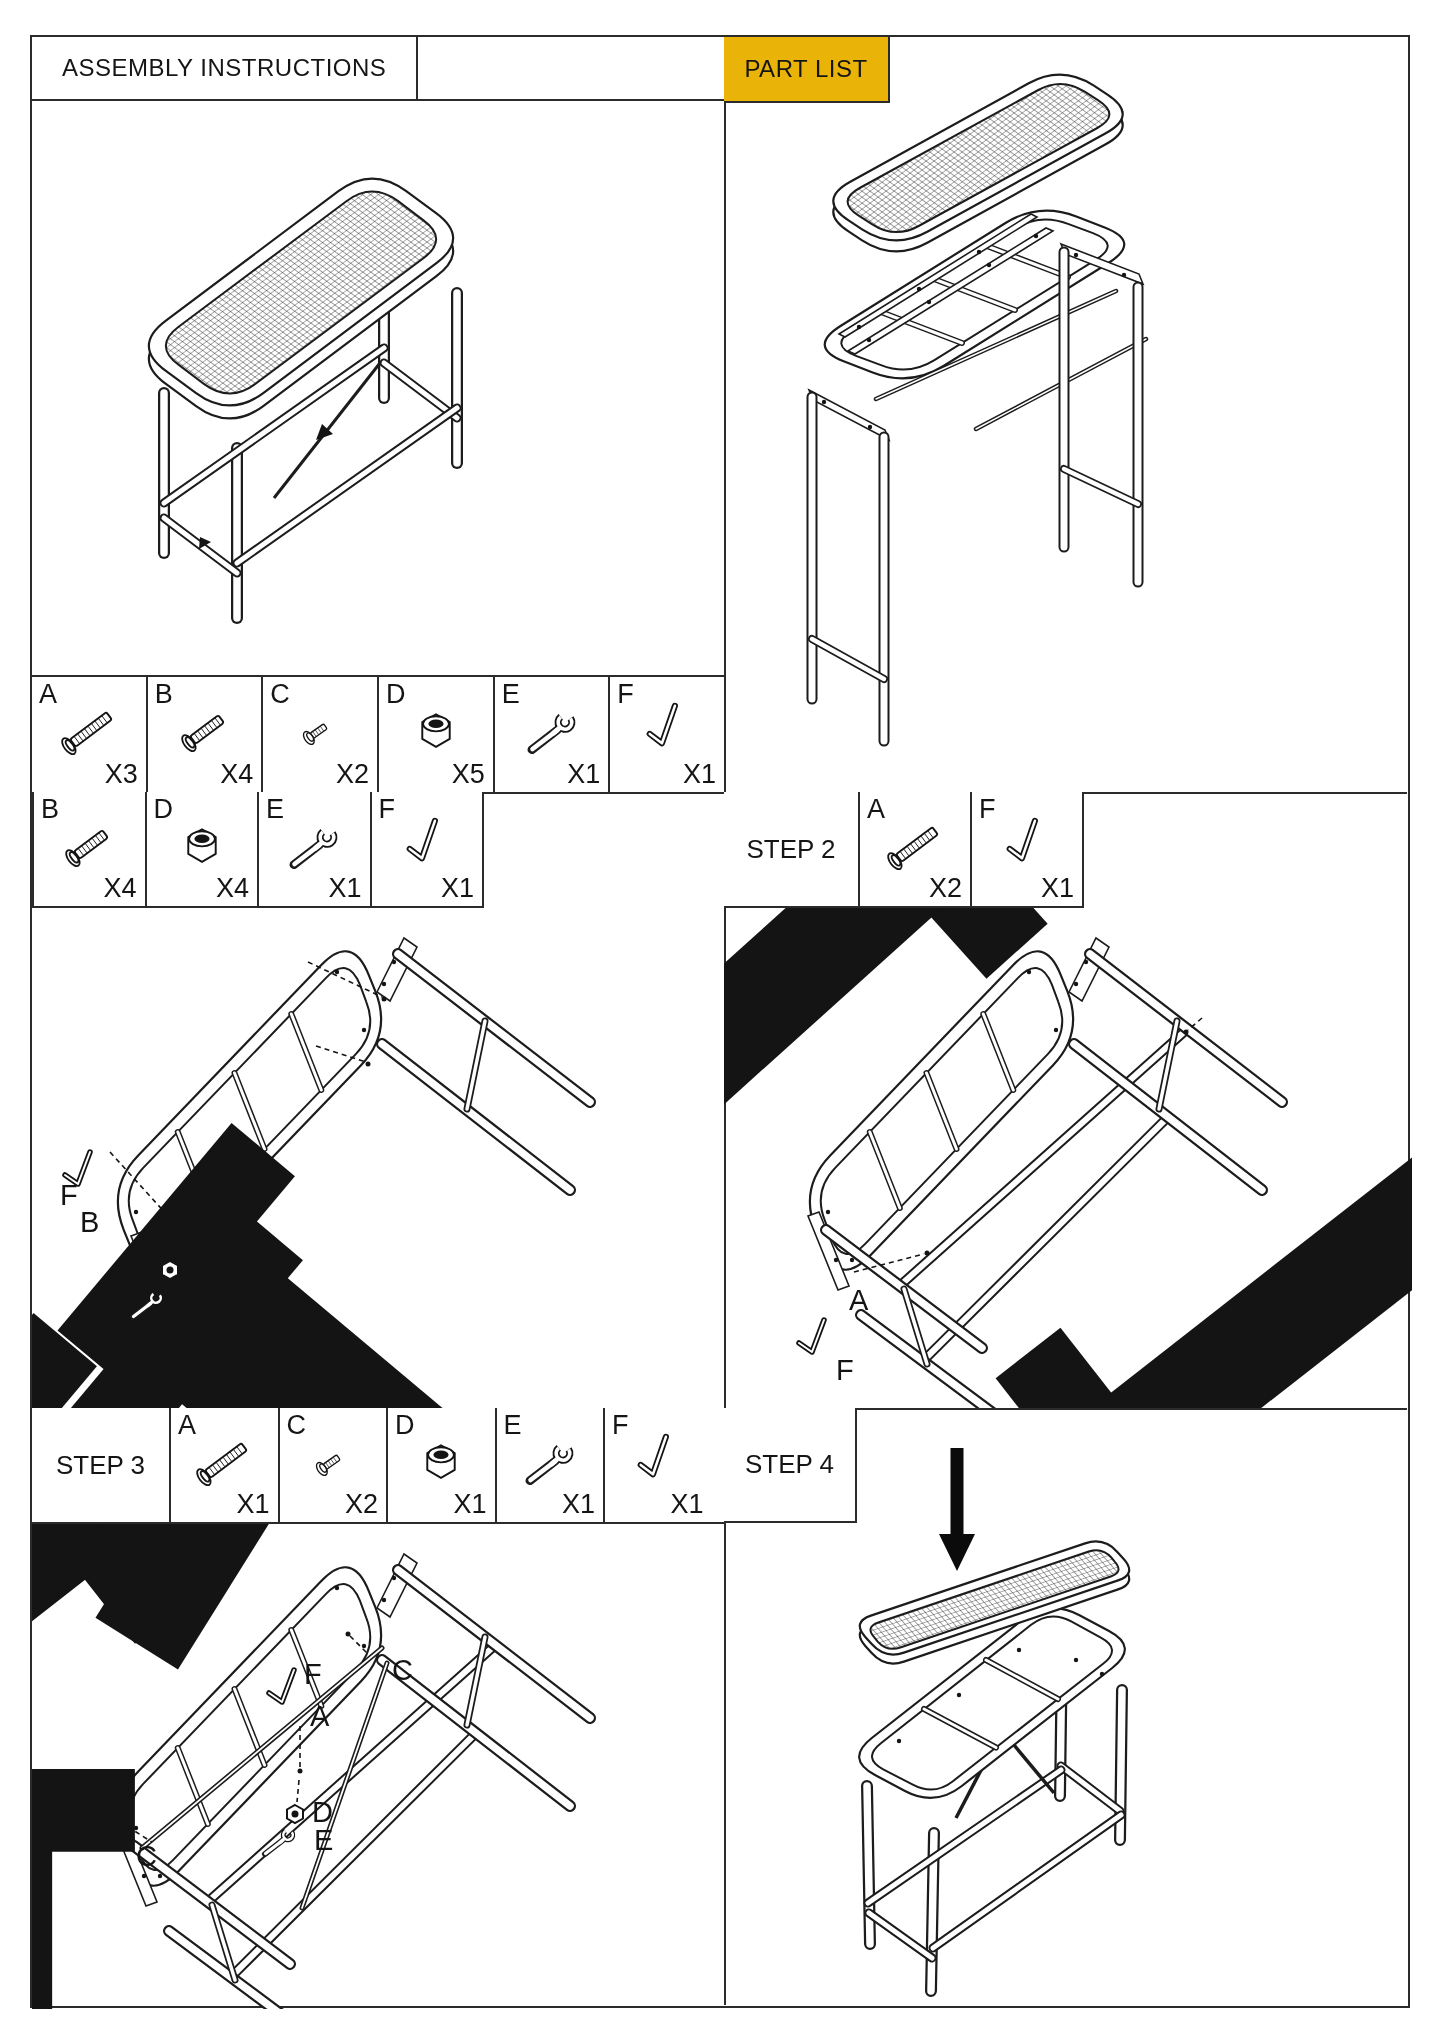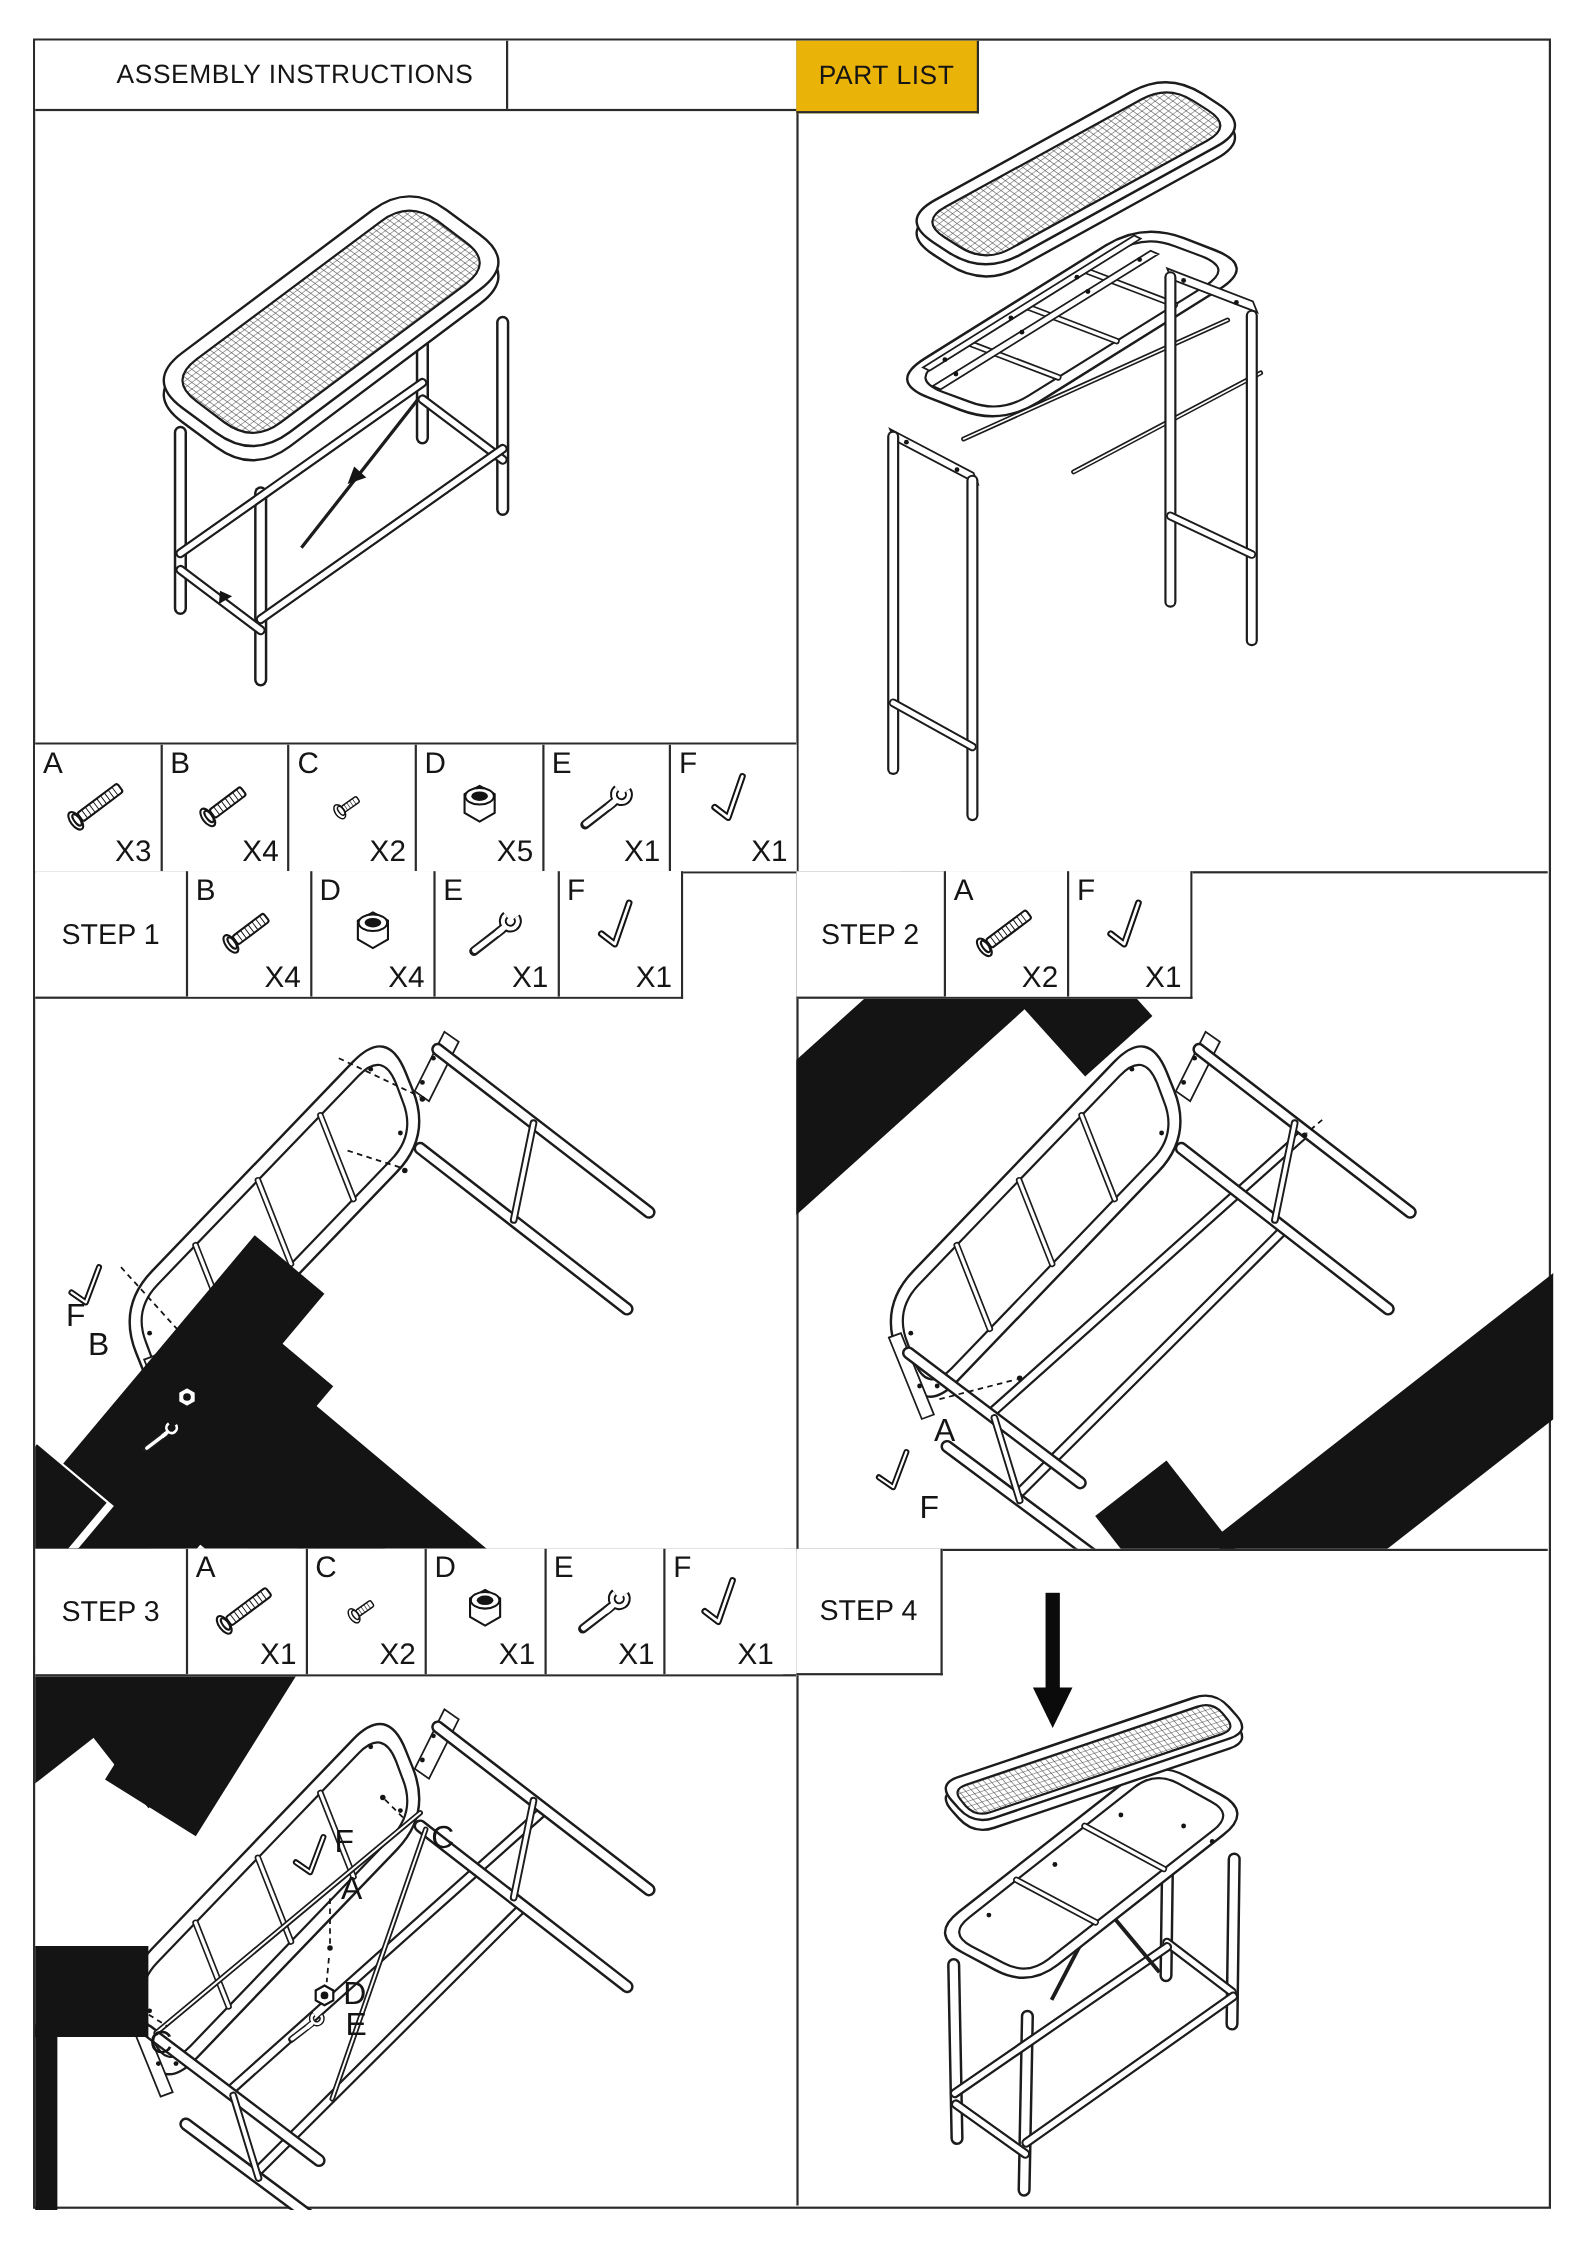--- a/index.html
+++ b/index.html
@@ -141,21 +141,21 @@
   </defs>
 </svg>
 
 <div class="sheet">
 
   <div class="vline" style="left:692px;top:0;height:1968px;"></div>
   <div class="hline" style="left:0;top:755px;width:1375px;"></div>
   <div class="hline" style="left:0;top:1371px;width:1375px;"></div>
 
   <div class="cellrow abs" style="left:0;top:0;width:692px;height:64px;border-bottom:2.5px solid #2b2b2b;">
-    <div class="hcell hc-title" style="width:386px;border-right:2.5px solid #2b2b2b;margin-left:44px;">ASSEMBLY INSTRUCTIONS</div>
+    <div class="hcell hc-title" style="width:386px;border-right:2.5px solid #2b2b2b;">ASSEMBLY INSTRUCTIONS</div>
   </div>
   <div class="hcell hc-pl abs" style="left:692px;top:0;width:166px;height:66px;border-right:2.5px solid #2b2b2b;border-bottom:2.5px solid #2b2b2b;background:#eab308;">PART LIST</div>
 
   <svg class="abs" style="left:0;top:64px;" width="692" height="574" viewBox="0 0 692 574">
     <g>
       <line x1="352" y1="137" x2="352" y2="297" class="to" stroke-width="12"></line>
         <line x1="352" y1="137" x2="352" y2="297" class="ti" stroke-width="7.5"></line>
       <line x1="132" y1="292" x2="132" y2="452" class="to" stroke-width="12"></line>
         <line x1="132" y1="292" x2="132" y2="452" class="ti" stroke-width="7.5"></line>
       <line x1="425" y1="192" x2="425" y2="362" class="to" stroke-width="12"></line>
@@ -305,21 +305,20 @@
             <circle r="3.5" fill="#141414"></circle>
         </g>
         <use href="#i-wrench" width="100" height="100" transform="translate(115,512) scale(0.5) translate(-50,-50)"></use>
       </g>
       <text class="callout" x="28" y="413">F</text>
       <text class="callout" x="48" y="440">B</text>
       <text class="callout" x="149" y="470">D</text>
       <text class="callout" x="166" y="494">E</text>
     </svg>
     <div class="strip" style="left:0;top:0;height:116px;border-bottom:2.5px solid #2b2b2b;border-right:2.5px solid #2b2b2b;">
-      <div class="slabel" style="width:137px;">STEP 1</div>
     <div class="pcell" style="width: 112.5px;">
           <span class="pletter">B</span>
           <svg class="picon" width="72" height="72" viewBox="0 0 100 100">
             <use href="#i-bolt-medium"></use>
           </svg>
           <span class="pqty">X4</span>
         </div>
         <div class="pcell" style="width: 112.5px;">
           <span class="pletter">D</span>
           <svg class="picon" width="72" height="72" viewBox="0 0 100 100">

